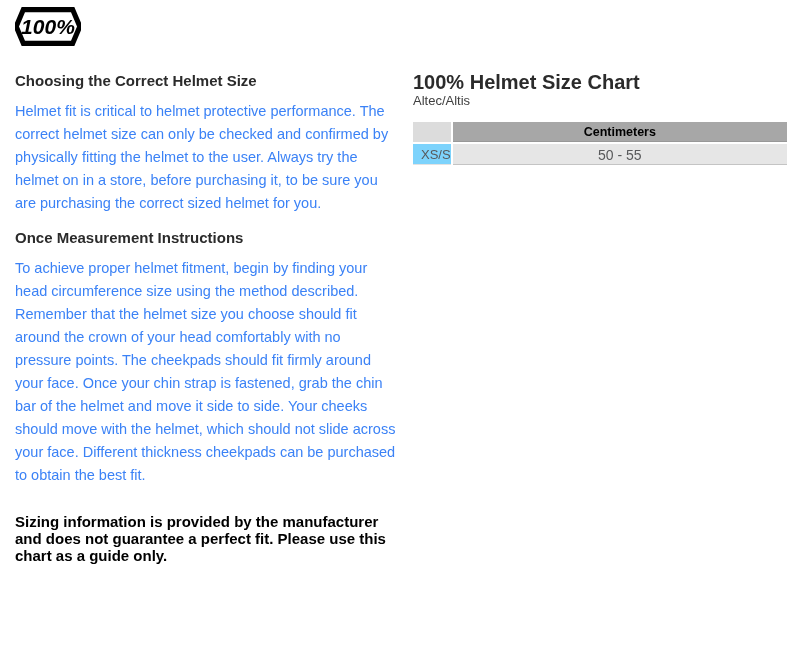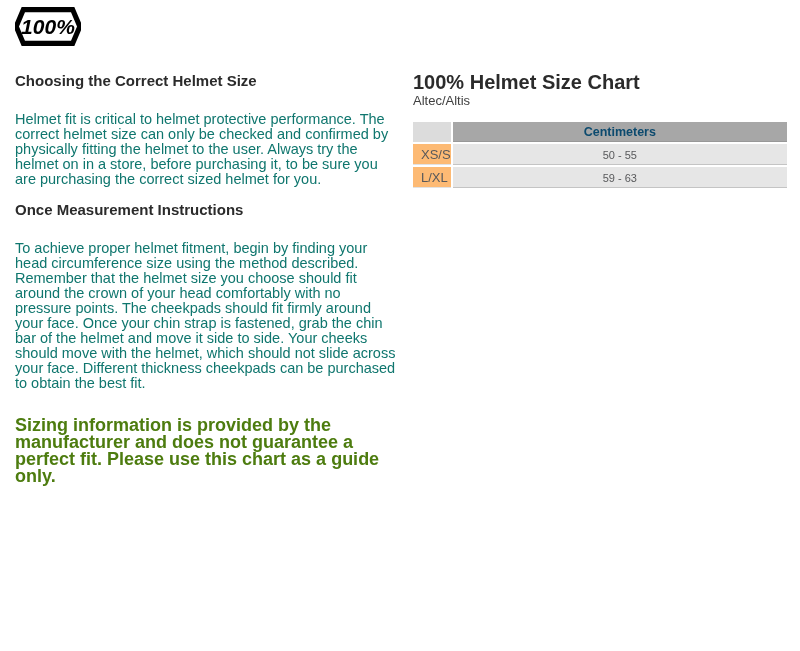--- a/index.html
+++ b/index.html
@@ -26,29 +26,29 @@
   .section-heading {
     font-size: 15px;
     font-weight: bold;
     color: #2b2b2b;
     line-height: 18px;
     margin: 14px 0 0 0;
   }
   .section:first-child .section-heading { margin-top: 0; }
   .section-body {
     font-size: 14.5px;
-    line-height: 15px;
-    color: #0f766e;
-    margin: 22px 0 0 0;
+    line-height: 23px;
+    color: #3b82f6;
+    margin: 10px 0 0 0;
   }
   .disclaimer {
-    font-size: 18px;
+    font-size: 15px;
     font-weight: bold;
     line-height: 17px;
-    color: #4d7c0f;
+    color: #000000;
     margin: 26px 0 0 0;
     width: 380px;
   }
 
   
   .chart-title {
     font-size: 20px;
     font-weight: bold;
     color: #2b2b2b;
     line-height: 20px;
@@ -72,42 +72,42 @@
     height: 22px;
     background: #dcdcdc;
     border-right: 2px solid #ffffff;
     border-bottom: 2px solid #ffffff;
   }
   th.units {
     height: 22px;
     background: #a7a7a7;
     box-shadow: inset 0 -1px 0 #989898;
     border-bottom: 2px solid #ffffff;
-    color: #0c4a6e;
+    color: #000000;
     font-size: 12.5px;
     font-weight: bold;
     text-align: center;
     margin-top: 36px;
   }
   td.size-cell {
     height: 23px;
-    background: #fdba74;
+    background: #7dd3fc;
     color: #58595b;
     font-size: 13px;
     text-align: left;
     padding-left: 8px;
     border-right: 2px solid #ffffff;
     border-bottom: 2px solid #ffffff;
     box-shadow: inset 0 -1px 0 #e2e2e2;
   }
   td.range-cell {
     height: 17px;
     background: #e6e6e6;
     color: #58595b;
-    font-size: 11px;
+    font-size: 14px;
     text-align: center;
     border-bottom: 2px solid #ffffff;
     box-shadow: inset 0 -1px 0 #c4c4c4;
   }
 </style>
 </head>
 <body>
 
 <div class="page">
 
@@ -149,24 +149,20 @@
           <tr>
             <th class="corner"></th>
             <th class="units">Centimeters</th>
           </tr>
         </thead>
         <tbody>
           <tr>
             <td class="size-cell">XS/S</td>
             <td class="range-cell">50 - 55</td>
           </tr>
-          <tr>
-            <td class="size-cell">L/XL</td>
-            <td class="range-cell">59 - 63</td>
-          </tr>
         </tbody>
       </table>
 
     </div>
 
   </div>
 
 </div>
 
 </body></html>

